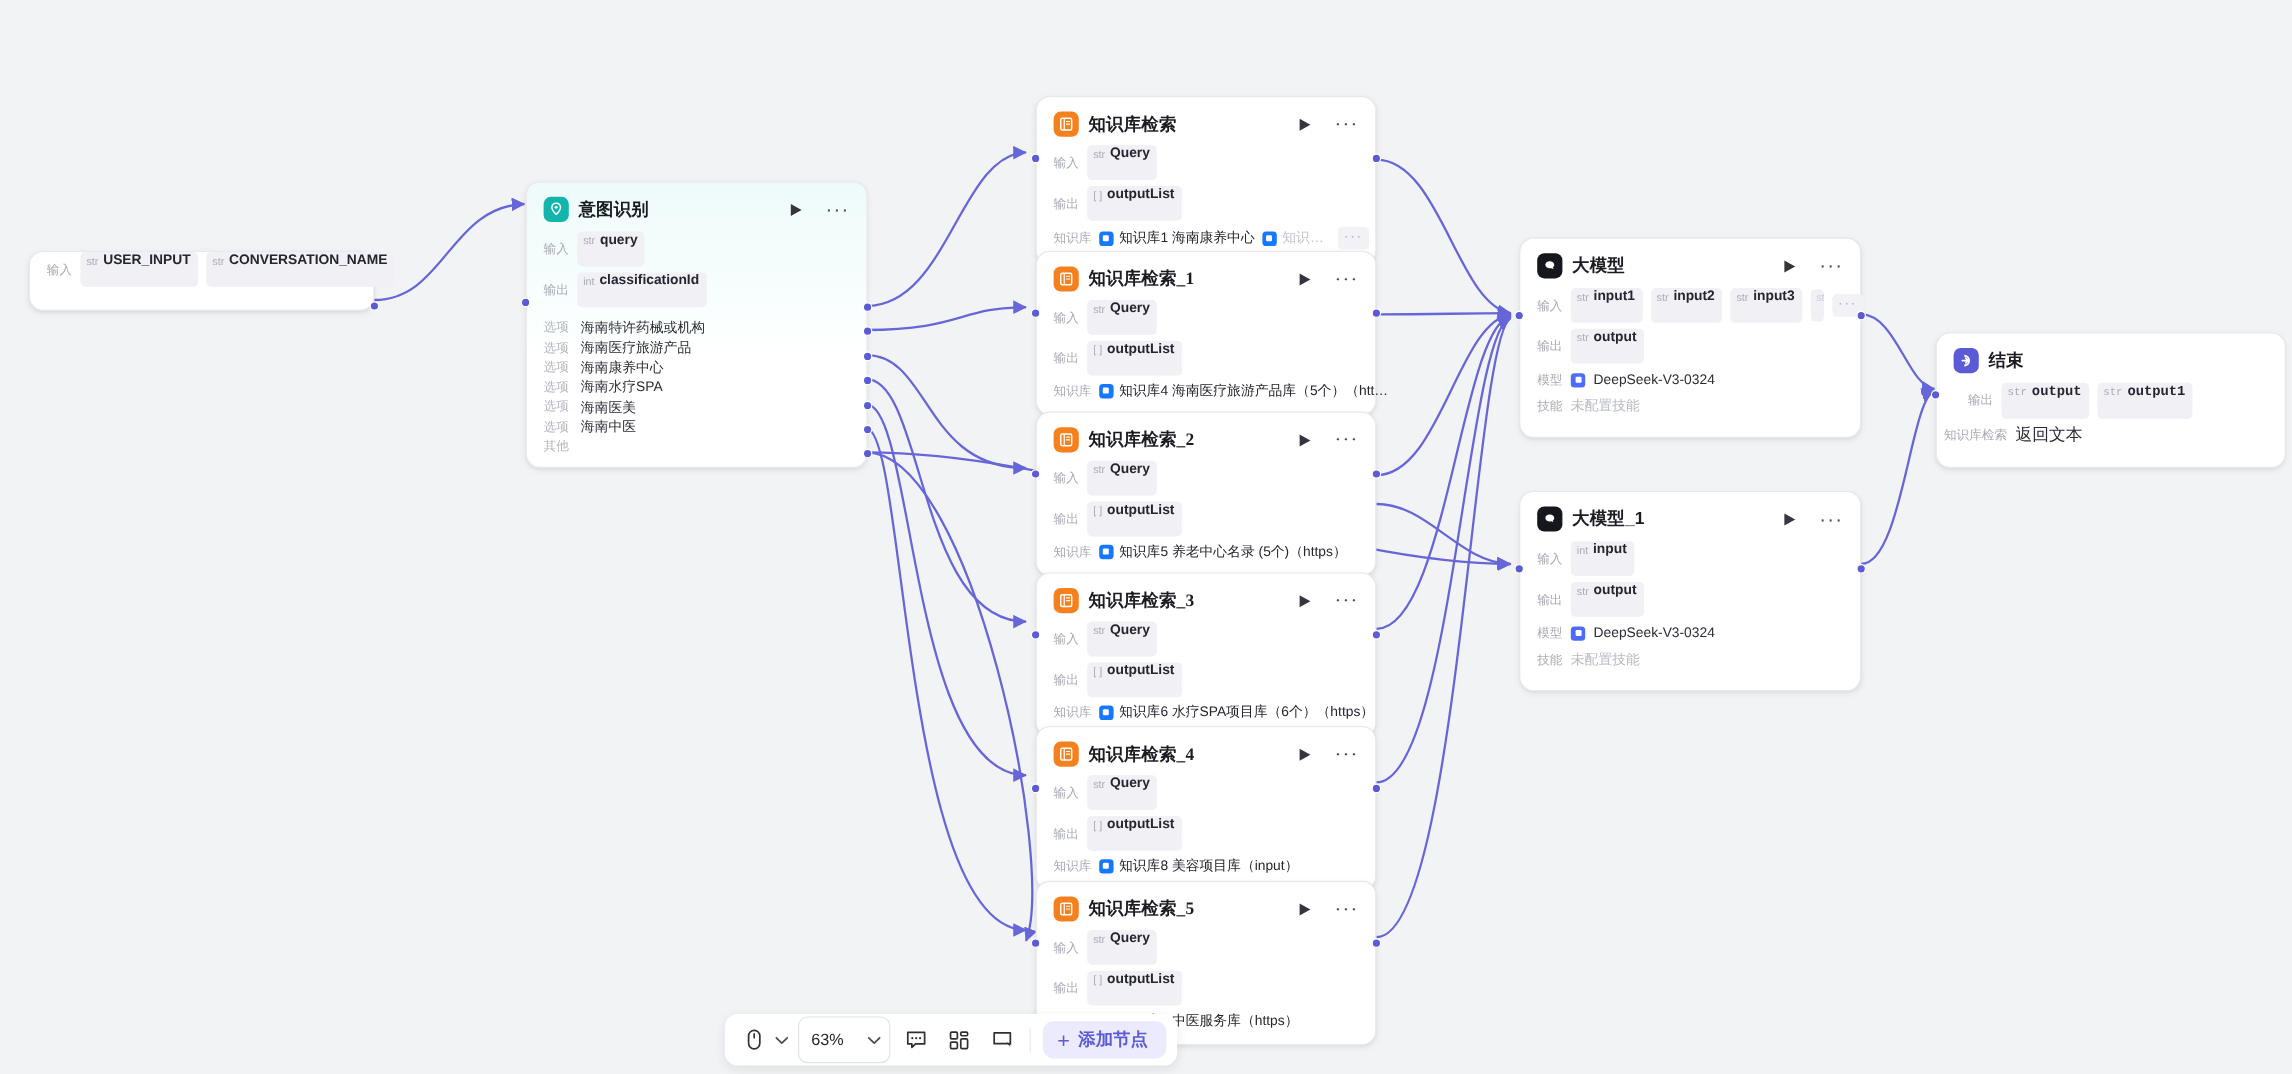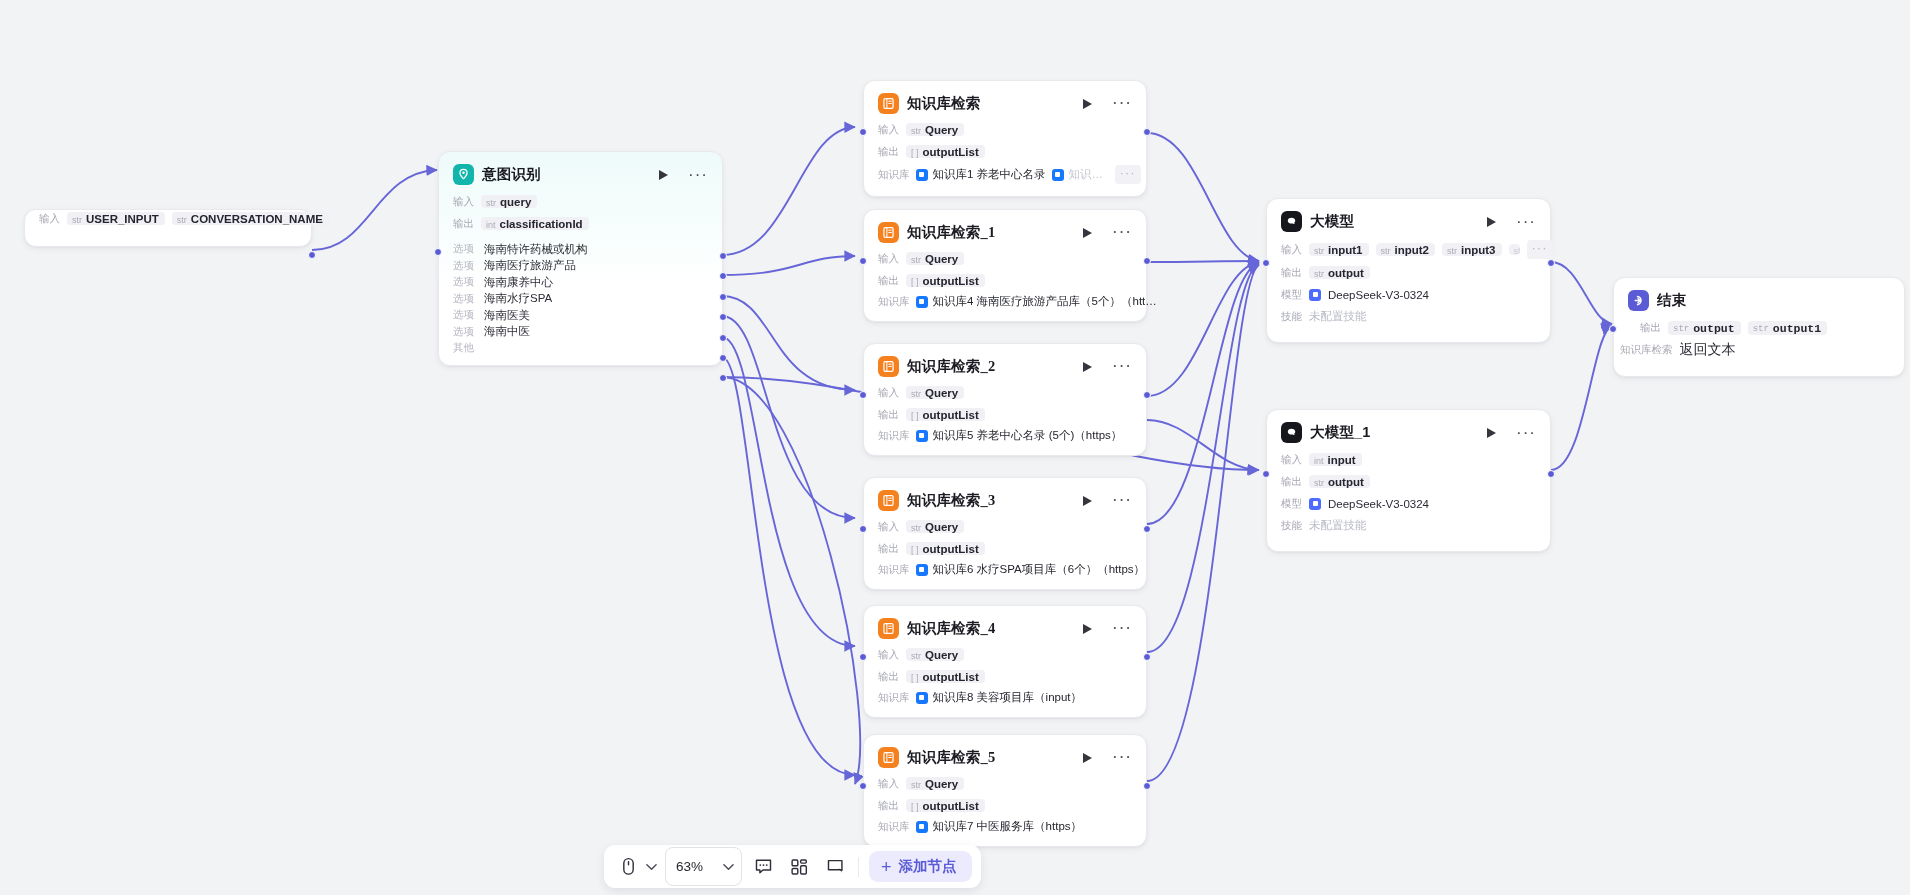--- a/index.html
+++ b/index.html
@@ -45,21 +45,21 @@
   .dots { font-size: 17px; line-height: 8px; color: #4a4b55; letter-spacing: 1px; }
 
   .node-body { padding: 0 14px 12px 14px; }
   .row {
     display: flex; align-items: center; gap: 7px;
     margin-bottom: 5px; min-height: 17px;
   }
   .row-key { font-size: 10.5px; color: #a8a9b4; flex: 0 0 auto; white-space: nowrap; }
   .chip {
     display: inline-flex; align-items: center; gap: 4px;
-    background: #f0f0f5; border-radius: 4px; padding: 1px 6px 0 5px;
+    background: #f0f0f5; border-radius: 4px; padding: 1px 6px 16px 5px;
   }
   .chip .t { font-size: 9px; color: #aaabb8; font-weight: 400; transform: translateY(0.5px); }
   .chip .n { font-size: 11.5px; color: #24252e; font-weight: 700; }
   .chip.ghost .t { color: #cbccd6; }
 
   .kb-row { display: flex; align-items: center; gap: 6px; margin-top: 2px; }
   .kb-tag { display: inline-flex; align-items: center; gap: 5px; max-width: 250px; }
   .kb-sq {
     width: 12px; height: 12px; border-radius: 3px; background: #1677ff;
     display: inline-flex; align-items: center; justify-content: center; flex: 0 0 auto;
@@ -297,21 +297,21 @@
           <span class="t">[ ]</span>
           <span class="n">outputList</span>
         </span>
       </div>
       <div class="kb-row">
         <span class="row-key">知识库</span>
         <span class="kb-tag">
           <span class="kb-sq">
               <i></i>
             </span>
-          <span class="kb-name">知识库1 养老中心名录</span>
+          <span class="kb-name">知识库1 海南康养中心</span>
         </span>
         <span class="kb-tag">
           <span class="kb-sq">
               <i></i>
             </span>
           <span class="kb-name fade">知识库...</span>
         </span>
         <span class="kb-more">···</span>
       </div>
     </div>

